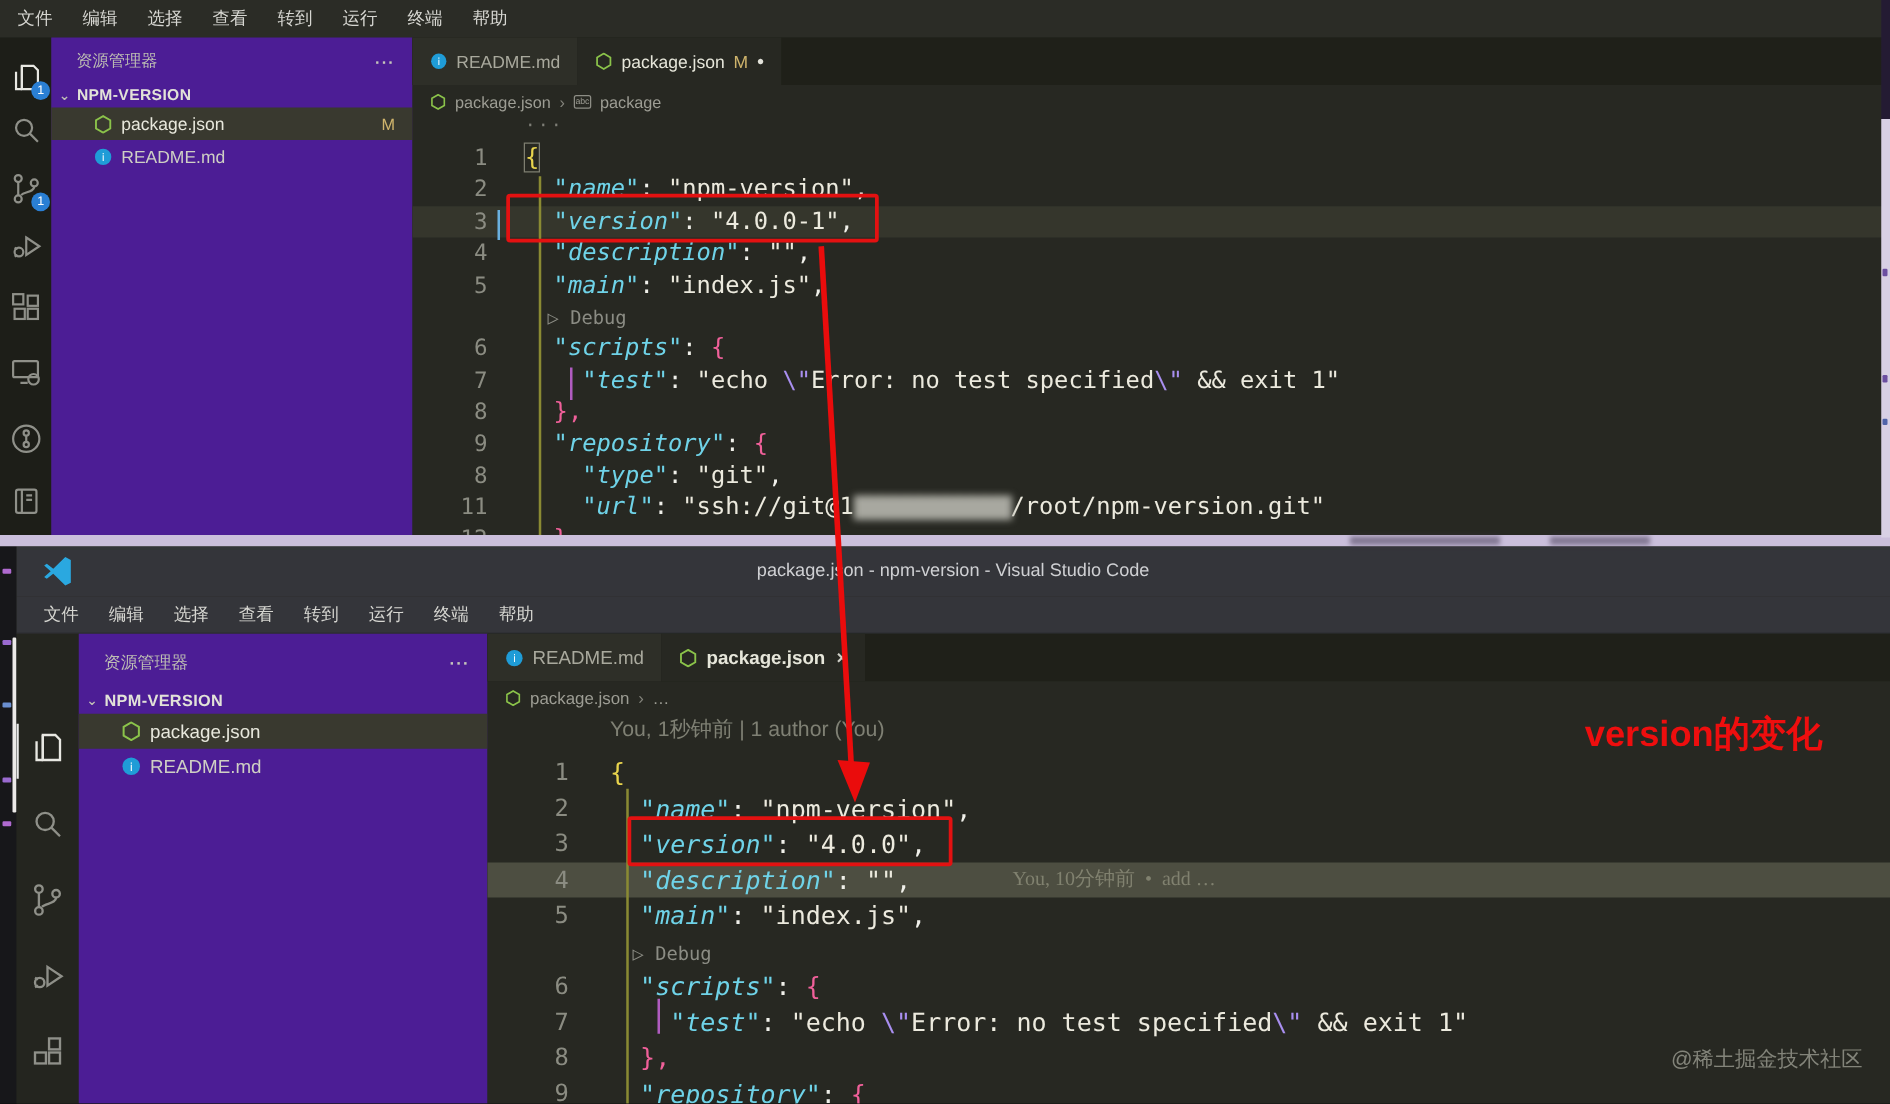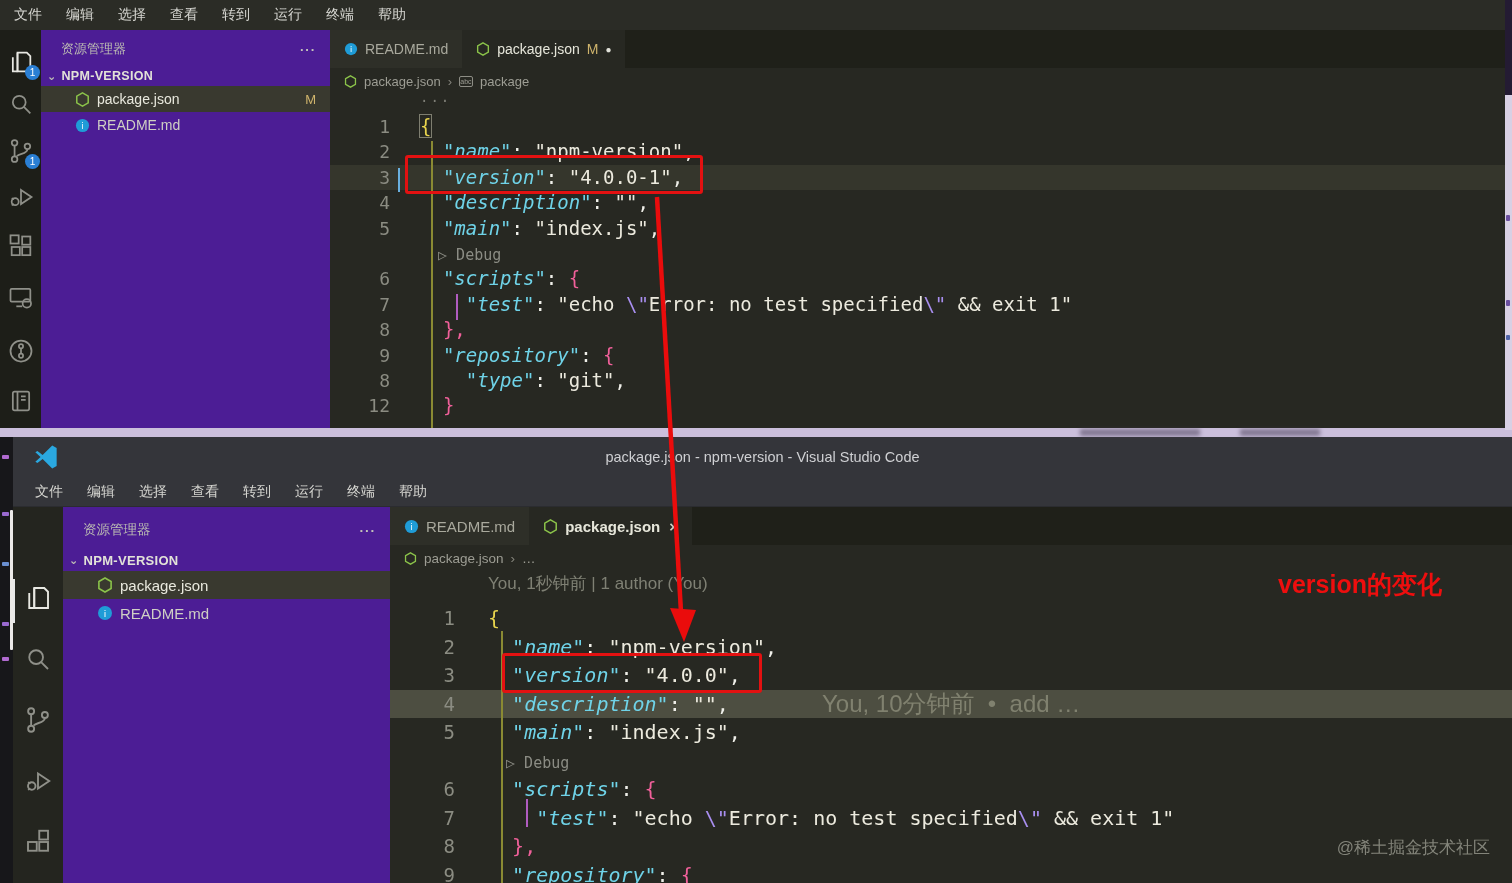--- a/index.html
+++ b/index.html
@@ -53,22 +53,22 @@
   .cl.hl2 { background:#4d4e41; }
   .tk-key { color:#6fd3e8; font-style:italic; }
   .tk-pun { color:#f0f0ea; }
   .tk-str { color:#eceade; }
   .tk-esc { color:#a98ff0; }
   .tk-by  { color:#e8d44d; }
   .tk-bp  { color:#f0609a; }
   .tk-lens{ color:#8b8c84; font-size:15px; }
   .tk-redact { color:#a8a8a0; filter:blur(3px); letter-spacing:-1px; }
   .c-top .tk-by { outline:1px solid #7e7e70; }
-  .blame { position:absolute; left:420px; top:0; color:#80816f; font-size:24px;
-           font-family:Liberation Sans, sans-serif;margin-left:12px; }
+  .blame { position:absolute; left:420px; top:0; color:#80816f; font-size:16px;
+           font-family:Liberation Serif, serif; }
   .blame-head { color:#7f8074; font-size:17px; padding-left:98px; }
 
   
   .vline { position:absolute; width:2px; }
   .redbox { position:absolute; border:3.5px solid #e31111; border-radius:3px; z-index:40; }
   .annot { position:absolute; color:#ee0e0e; font-weight:bold; z-index:40; }
   .watermark { position:absolute; right:22px; top:836px; color:#9a9b90; opacity:.8; font-size:17px; z-index:50; }
   .strip { position:absolute; left:0; top:428px; width:1512px; height:9px; background:#cbbfdc; z-index:30; }
   .smudge { position:absolute; background:#463d56; filter:blur(2px); opacity:.55; }
   .rsliver { position:absolute; right:0; top:0; width:7px; height:430px; z-index:31;
@@ -231,20 +231,21 @@
           <div class="cl"><span class="num">2</span><span class="ct"><span class="tk-sp">  </span><span class="tk-key">"name"</span><span class="tk-pun">: </span><span class="tk-str">"npm-version"</span><span class="tk-pun">,</span></span></div>
           <div class="cl hl"><span class="num">3</span><span class="ct"><span class="tk-sp">  </span><span class="tk-key">"version"</span><span class="tk-pun">: </span><span class="tk-str">"4.0.0-1"</span><span class="tk-pun">,</span></span></div>
           <div class="cl"><span class="num">4</span><span class="ct"><span class="tk-sp">  </span><span class="tk-key">"description"</span><span class="tk-pun">: </span><span class="tk-str">""</span><span class="tk-pun">,</span></span></div>
           <div class="cl"><span class="num">5</span><span class="ct"><span class="tk-sp">  </span><span class="tk-key">"main"</span><span class="tk-pun">: </span><span class="tk-str">"index.js"</span><span class="tk-pun">,</span></span></div>
           <div class="cl lensrow"><span class="num"></span><span class="ct"><span class="tk-lens">  ▷ Debug</span></span></div>
           <div class="cl"><span class="num">6</span><span class="ct"><span class="tk-sp">  </span><span class="tk-key">"scripts"</span><span class="tk-pun">: </span><span class="tk-bp">{</span></span></div>
           <div class="cl"><span class="num">7</span><span class="ct"><span class="tk-sp">    </span><span class="tk-key">"test"</span><span class="tk-pun">: </span><span class="tk-str">"echo </span><span class="tk-esc">\"</span><span class="tk-str">Error: no test specified</span><span class="tk-esc">\"</span><span class="tk-str"> &amp;&amp; exit 1"</span></span></div>
           <div class="cl"><span class="num">8</span><span class="ct"><span class="tk-sp">  </span><span class="tk-bp">},</span></span></div>
           <div class="cl"><span class="num">9</span><span class="ct"><span class="tk-sp">  </span><span class="tk-key">"repository"</span><span class="tk-pun">: </span><span class="tk-bp">{</span></span></div>
           <div class="cl"><span class="num">8</span><span class="ct"><span class="tk-sp">    </span><span class="tk-key">"type"</span><span class="tk-pun">: </span><span class="tk-str">"git"</span><span class="tk-pun">,</span></span></div>
+          <div class="cl"><span class="num">11</span><span class="ct"><span class="tk-sp">    </span><span class="tk-key">"url"</span><span class="tk-pun">: </span><span class="tk-str">"ssh://git@1</span><span class="tk-redact">▇▇▇▇▇▇▇▇▇▇▇▇</span><span class="tk-str">/root/npm-version.git"</span></span></div>
           <div class="cl"><span class="num">12</span><span class="ct"><span class="tk-sp">  </span><span class="tk-bp">}</span></span></div>
         </div>
     </div>
   </section>
 
   <div class="rsliver">
     <div class="mark" style="left:1px;top:215px;width:4px;height:6px;background:#6b4fa0;position:absolute;"></div>
     <div class="mark" style="left:1px;top:300px;width:4px;height:6px;background:#6b4fa0;position:absolute;"></div>
     <div class="mark" style="left:1px;top:335px;width:4px;height:5px;background:#4f63a8;position:absolute;"></div>
   </div>
@@ -400,15 +401,15 @@
   <div class="vline" style="left:398px;top:168px;height:24px;background:#6ab0df;z-index:21;"></div>
   <div class="vline" style="left:501px;top:631px;height:252px;background:#8a8a33;z-index:20;"></div>
   <div class="vline" style="left:526px;top:799px;height:28px;background:#b05cc0;z-index:20;"></div>
 
   <div class="redbox" style="left:405px;top:155px;width:298px;height:39px;"></div>
   <div class="redbox" style="left:502px;top:653px;width:260px;height:40px;"></div>
   <svg id="arrow" width="1512" height="883">
     <line x1="657" y1="197" x2="681" y2="612" stroke="#ea0c0c" stroke-width="4.5"></line>
     <polygon points="670,608 696,610 684,642" fill="#ea0c0c"></polygon>
   </svg>
-  <div class="annot" style="top:568px;right:70px;font-size:25px;">version的变化</div>
+  <div class="annot" style="top:568px;right:54px;font-size:29px;">version的变化</div>
   <div class="watermark">@稀土掘金技术社区</div>
 </div>
 
 </body></html>

